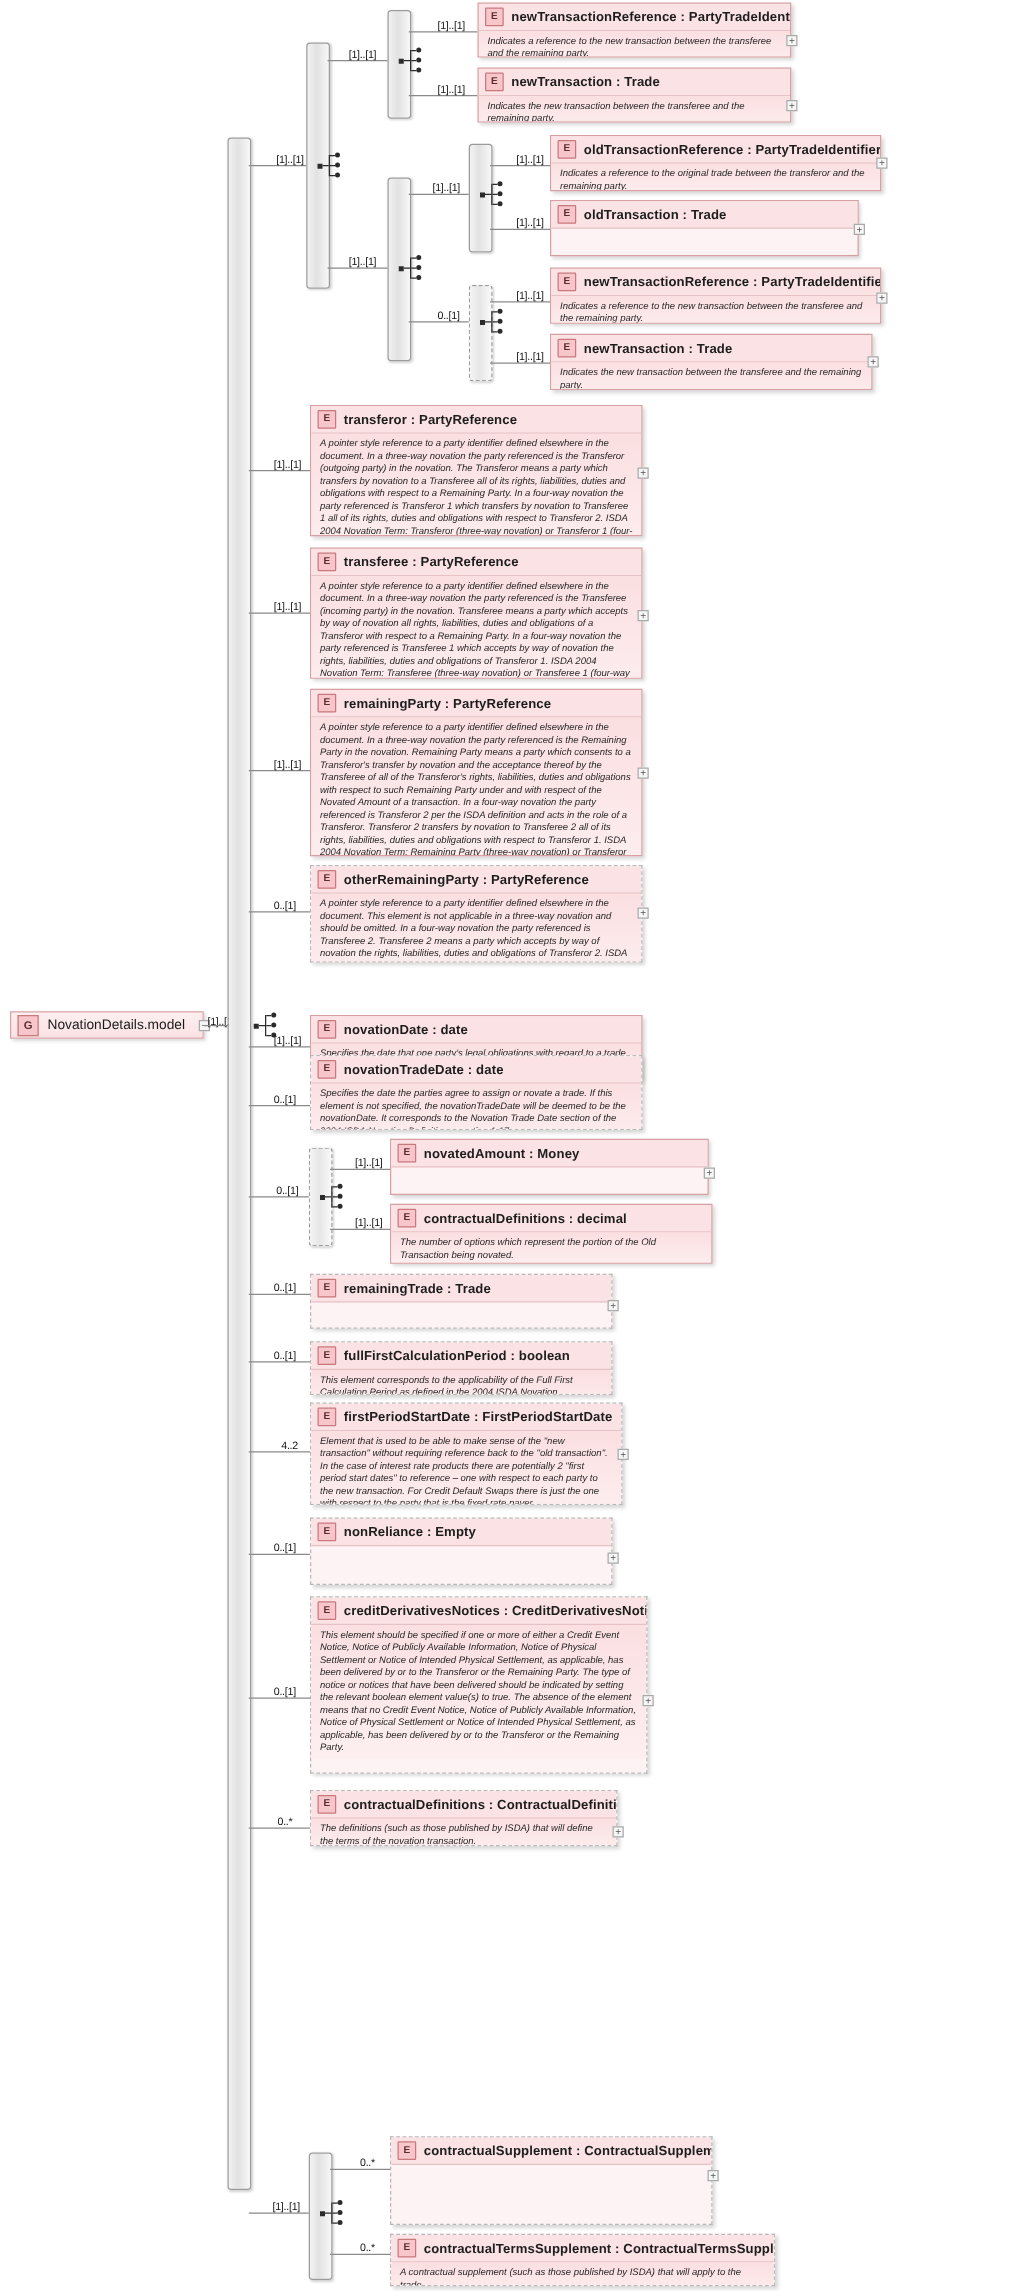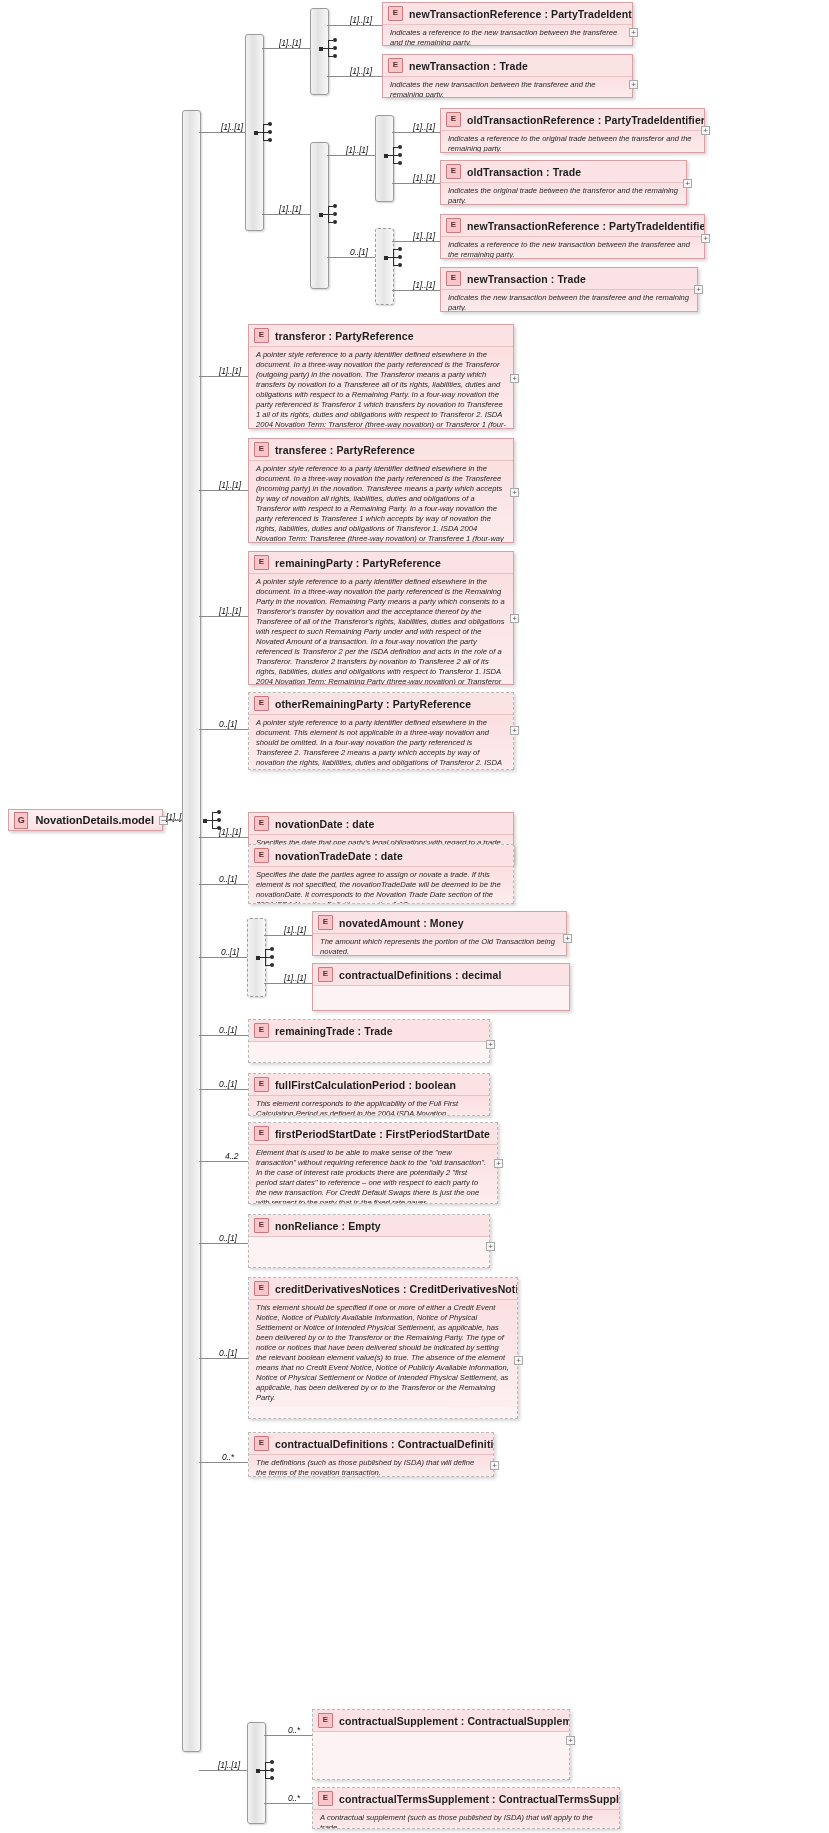--- a/index.html
+++ b/index.html
@@ -29,21 +29,20 @@
 
   
   .seq{position:absolute;width:24px;height:22px;}
   .seq i{position:absolute;background:#2b2b2b;display:block;}
   .seq .dot{width:4px;height:4px;border-radius:50%;}
   .seq .sq{width:4px;height:4px;}
 
   
   .card{
     position:absolute;
-    font-style:italic;
     font-size:8.5px;
     color:#111;
     white-space:nowrap;
     letter-spacing:-.2px;
   }
 
   
   .el{
     position:absolute;
     border:1px solid #d8a0a4;
@@ -120,21 +119,21 @@
   .grp .gbadge{
     width:15px;height:15px;
     border:1px solid #c9787e;
     background:#f6c6ca;
     color:#5d2a2e;
     font-size:9px;
     line-height:14px;
     text-align:center;
     font-weight:bold;
   }
-  .grp .gname{font-size:11px;font-weight:bold;white-space:nowrap;}
+  .grp .gname{font-size:11px;font-weight:normal;white-space:nowrap;}
   .minus{
     position:absolute;
     width:9px;height:9px;
     border:1px solid #a9a9a9;
     background:#f6f6f6;
     font-size:8px;line-height:7px;text-align:center;color:#555;
     box-sizing:border-box;
   }
   .minus:before{content:"\2212";}
 </style>
@@ -258,21 +257,20 @@
   </div>
   <div class="plus" style="left:701px;top:126px;"></div>
 
   <div class="hline" style="left:392px;top:183px;width:48px;"></div>
   <div class="card" style="left:413px;top:173px;">[1]..[1]</div>
   <div class="el" style="left:440px;top:160px;width:247px;height:45px;">
     <div class="hdr">
       <span class="ebadge">E</span>
       <span class="name">oldTransaction : Trade</span>
     </div>
-    <div class="doc">Indicates the original trade between the transferor and the remaining party.</div>
   </div>
   <div class="plus" style="left:683px;top:179px;"></div>
 
   <div class="hline" style="left:327px;top:257px;width:48px;"></div>
   <div class="card" style="left:350px;top:247px;">0..[1]</div>
   <div class="bar dashed" style="left:375px;top:228px;width:17px;height:75px;"></div>
   <div class="seq" style="left:384px;top:247px;">
     <i class="sq" style="left:0px;top:9px;"></i>
     <i style="left:4px;top:10px;width:5px;height:1px;"></i>
     <i style="left:9px;top:2px;width:1px;height:17px;"></i>
@@ -385,31 +383,31 @@
     <i class="dot" style="left:14px;top:16px;"></i>
   </div>
 
   <div class="hline" style="left:264px;top:935px;width:48px;"></div>
   <div class="card" style="left:284px;top:925px;">[1]..[1]</div>
   <div class="el" style="left:312px;top:911px;width:255px;height:45px;">
     <div class="hdr">
       <span class="ebadge">E</span>
       <span class="name">novatedAmount : Money</span>
     </div>
-    <div class="doc">The amount which represents the portion of the Old Transaction being novated.</div>
   </div>
   <div class="plus" style="left:563px;top:934px;"></div>
 
   <div class="hline" style="left:264px;top:983px;width:48px;"></div>
   <div class="card" style="left:284px;top:973px;">[1]..[1]</div>
   <div class="el" style="left:312px;top:963px;width:258px;height:48px;">
     <div class="hdr">
       <span class="ebadge">E</span>
       <span class="name">contractualDefinitions : decimal</span>
     </div>
+    <div class="doc">The number of options which represent the portion of the Old Transaction being novated.</div>
   </div>
 
   <div class="hline" style="left:199px;top:1035px;width:49px;"></div>
   <div class="card" style="left:219px;top:1025px;">0..[1]</div>
   <div class="el opt" style="left:248px;top:1019px;width:242px;height:44px;">
     <div class="hdr">
       <span class="ebadge">E</span>
       <span class="name">remainingTrade : Trade</span>
     </div>
   </div>

